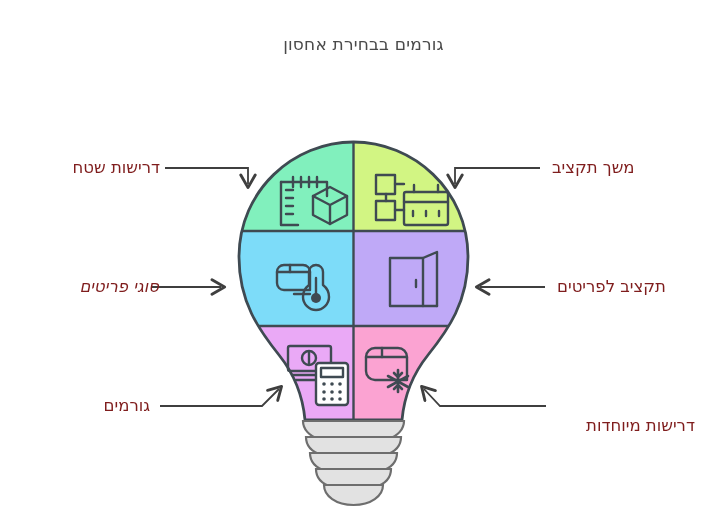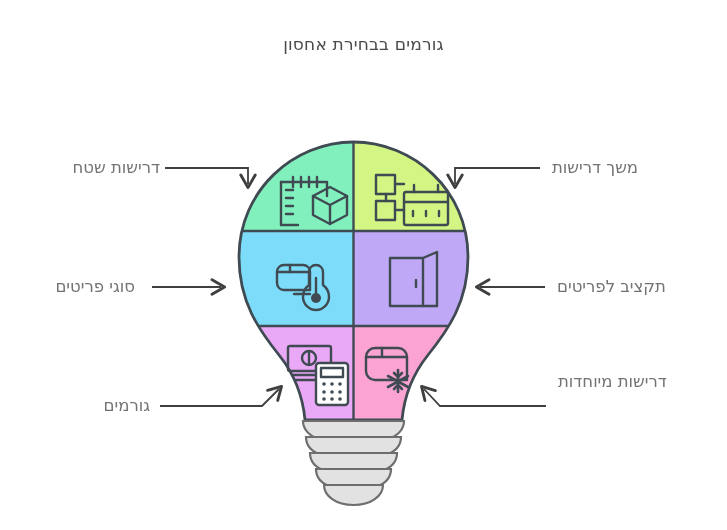--- a/index.html
+++ b/index.html
@@ -22,21 +22,21 @@
     text-align: center;
     font-size: 17px;
     color: #4a4a4a;
     letter-spacing: 0.2px;
     direction: rtl;
     unicode-bidi: embed;
   }
   .label {
     position: absolute;
     font-size: 16.5px;
-    color: #737373;
+    color: #7f1d1d;
     direction: rtl;
     unicode-bidi: embed;
     white-space: nowrap;
   }
   .label-left  { text-align: right; }
   .label-right { text-align: left; }
 
   #bulb-figure {
     position: absolute;
     left: 0;
@@ -183,17 +183,17 @@
   </defs>
   <path d="M165,168 L248,168 L248,184" fill="none" stroke="#3f3f3f" stroke-width="1.8" marker-end="url(#ah)"></path>
   <path d="M540,168 L455,168 L455,184" fill="none" stroke="#3f3f3f" stroke-width="1.8" marker-end="url(#ah)"></path>
   <path d="M152,287 L221,287" fill="none" stroke="#3f3f3f" stroke-width="1.8" marker-end="url(#ah)"></path>
   <path d="M545,287 L480,287" fill="none" stroke="#3f3f3f" stroke-width="1.8" marker-end="url(#ah)"></path>
   <path d="M160,406 L262,406 L279,389" fill="none" stroke="#3f3f3f" stroke-width="1.8" marker-end="url(#ah)"></path>
   <path d="M546,406 L440,406 L424,389" fill="none" stroke="#3f3f3f" stroke-width="1.8" marker-end="url(#ah)"></path>
 </svg>
 
 <div class="label label-left" style="left:30px;  top:158px; width:130px;">דרישות שטח</div>
-<div class="label label-right" style="left:552px; top:158px; width:150px;">משך דרישות</div>
-<div class="label label-left" style="left:10px;  top:277px; width:125px;">סוגי פריטים</div>
+<div class="label label-right" style="left:552px; top:158px; width:150px;">משך תקציב</div>
+<div class="label label-left" style="left:34px;  top:277px; width:125px;font-style:italic;">סוגי פריטים</div>
 <div class="label label-right" style="left:557px; top:277px; width:150px;">תקציב לפריטים</div>
 <div class="label label-left" style="left:30px;  top:396px; width:120px;">גורמים</div>
-<div class="label label-right" style="left:558px; top:372px; width:165px;">דרישות מיוחדות</div>
+<div class="label label-right" style="left:558px; top:416px; width:165px;text-align:center;">דרישות מיוחדות</div>
 
 </body></html>

